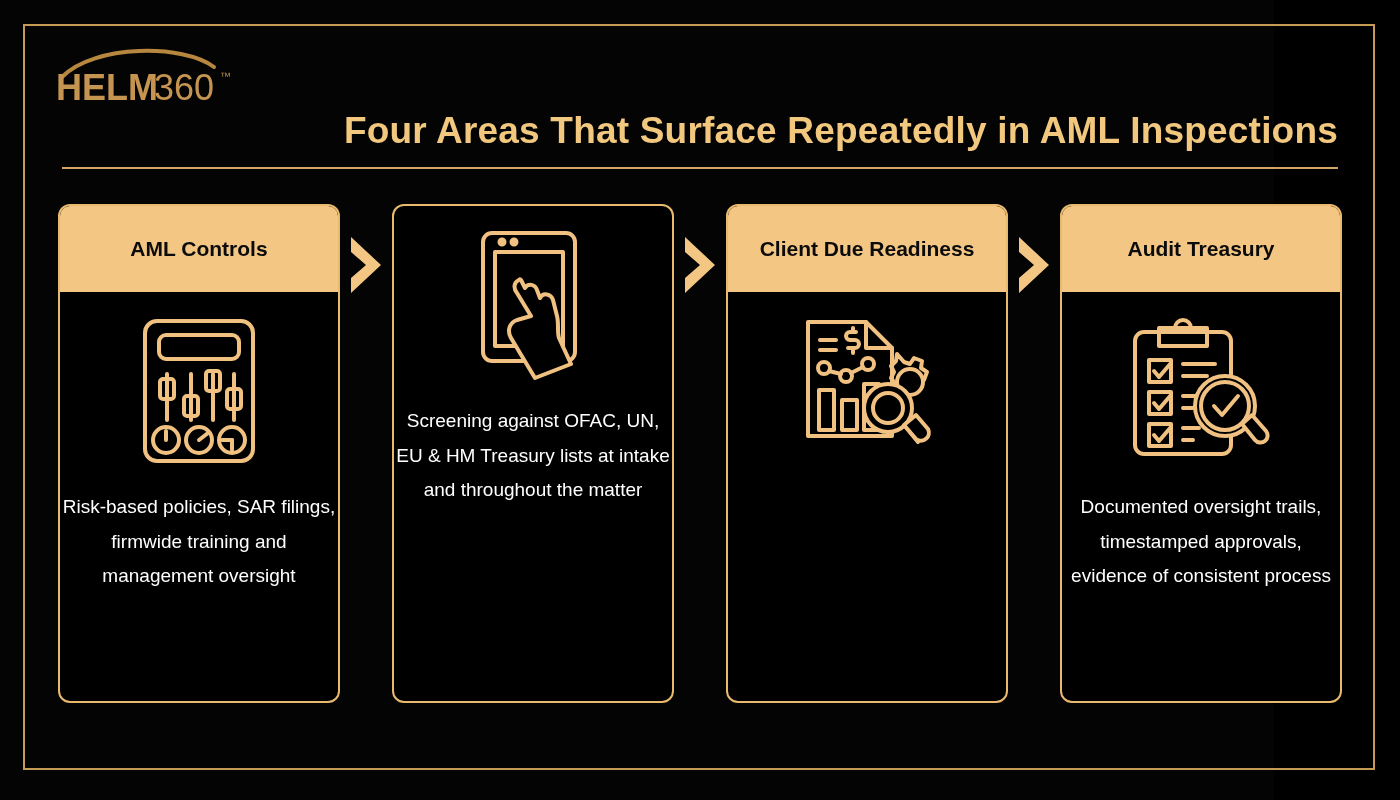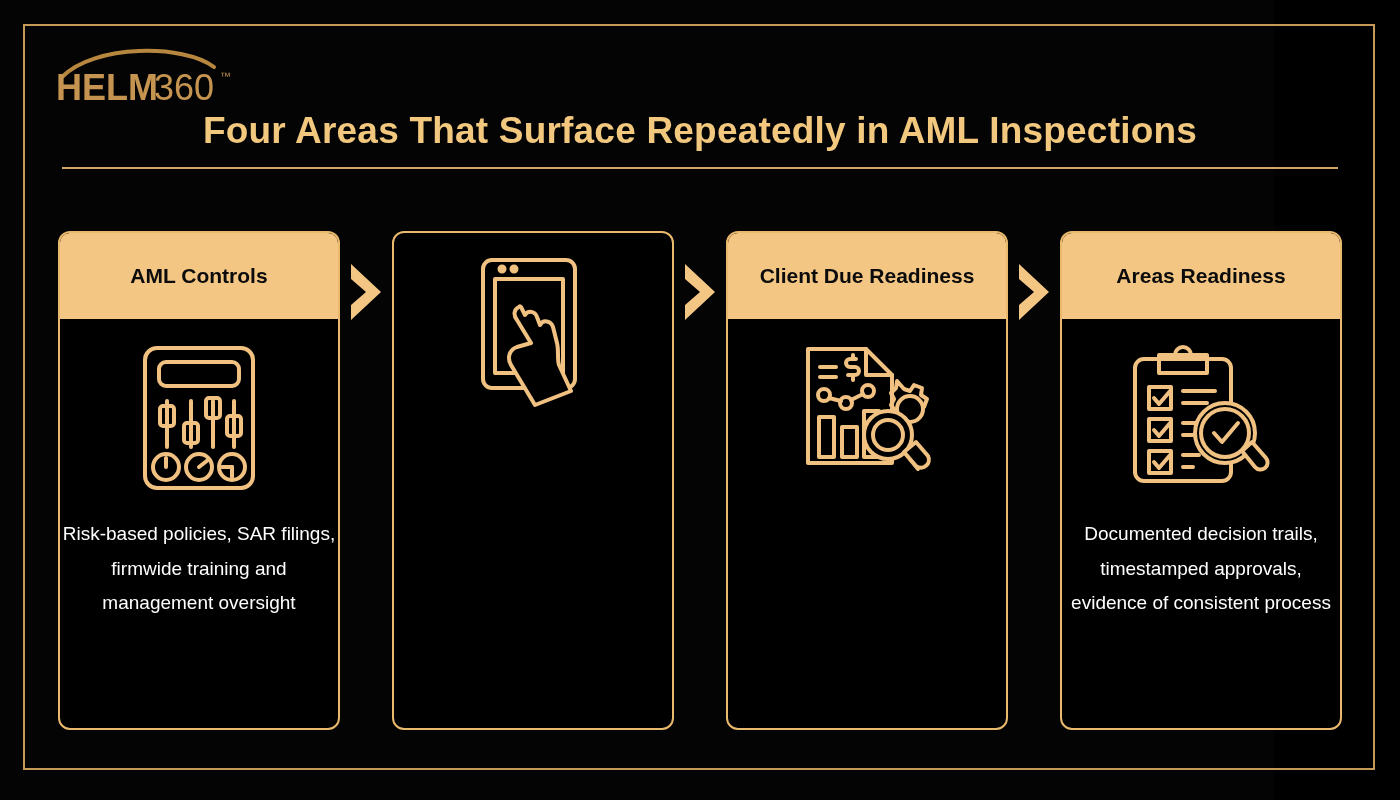--- a/index.html
+++ b/index.html
@@ -38,42 +38,42 @@
     height: 62px;
   }
   .logo svg { display: block; }
 
   
   .title-wrap {
     position: absolute;
     left: 62px;
     top: 110px;
     width: 1276px;
-    text-align: center;
+    text-align: right;
   }
   .title {
     font-size: 37px;
     font-weight: 700;
     color: #f2c77e;
     letter-spacing: 0.2px;
     line-height: 1.15;
     white-space: nowrap;
   }
   .title-rule {
     margin-top: 14px;
     height: 2px;
     background: #d3a763;
     width: 100%;
   }
 
   
   .cards {
     position: absolute;
     left: 58px;
-    top: 231px;
+    top: 204px;
     width: 1284px;
     height: 499px;
     display: flex;
     justify-content: space-between;
     align-items: flex-start;
   }
   .card {
     position: relative;
     width: 282px;
     height: 499px;
@@ -188,20 +188,21 @@
       <div class="card-icon">
         <svg width="120" height="155" viewBox="0 0 120 155" fill="none" stroke="#f0c181" stroke-width="4" stroke-linecap="round" stroke-linejoin="round">
           <rect x="10" y="5" width="92" height="128" rx="9"></rect>
           <rect x="22" y="24" width="68" height="94"></rect>
           <circle cx="29" cy="14" r="2.5" fill="#f0c181"></circle>
           <circle cx="41" cy="14" r="2.5" fill="#f0c181"></circle>
           <line x1="50" y1="126" x2="62" y2="126"></line>
           <path d="M46 52 C41 54, 40 60, 44 65 L58 88 L44 92 C36 95, 34 103, 38 110 L50 130 L62 150 L98 136 L86 110 C84 104, 86 96, 84 88 L80 72 C78 66, 70 64, 67 70 L64 62 C62 56, 55 55, 52 60 L49 54 C48 51, 47 51, 46 52 Z" fill="#000000"></path>
         </svg>
       </div>
+      <div class="card-body">Screening against OFAC, UN, EU &amp; HM Treasury lists at intake and throughout the matter</div>
     </div>
 
     <div class="chev">
       <svg width="36" height="62" viewBox="0 0 36 62">
         <path d="M3 3 L33 31 L3 59 L3 44 L18 31 L3 18 Z" fill="#f3c684"></path>
       </svg>
     </div>
 
     <div class="card">
       <div class="card-header">Client Due Readiness</div>
@@ -232,21 +233,21 @@
       </div>
     </div>
 
     <div class="chev">
       <svg width="36" height="62" viewBox="0 0 36 62">
         <path d="M3 3 L33 31 L3 59 L3 44 L18 31 L3 18 Z" fill="#f3c684"></path>
       </svg>
     </div>
 
     <div class="card">
-      <div class="card-header">Areas Readiness</div>
+      <div class="card-header">Audit Treasury</div>
       <div class="card-icon">
         <svg width="145" height="150" viewBox="0 0 145 150" fill="none" stroke="#f0c181" stroke-width="4" stroke-linecap="round" stroke-linejoin="round">
           <rect x="6" y="16" width="96" height="122" rx="9"></rect>
           <path d="M30 12 h48 v18 h-48 z"></path>
           <path d="M46 12 a8 8 0 0 1 16 0"></path>
           <rect x="20" y="44" width="22" height="22"></rect>
           <path d="M25 55 l5 6 l12 -14"></path>
           <line x1="54" y1="48" x2="86" y2="48"></line>
           <line x1="54" y1="60" x2="78" y2="60"></line>
           <rect x="20" y="76" width="22" height="22"></rect>
@@ -256,17 +257,17 @@
           <rect x="20" y="108" width="22" height="22"></rect>
           <path d="M25 119 l5 6 l12 -14"></path>
           <line x1="54" y1="112" x2="70" y2="112"></line>
           <line x1="54" y1="124" x2="64" y2="124"></line>
           <circle cx="96" cy="90" r="30" fill="#000000"></circle>
           <circle cx="96" cy="90" r="24"></circle>
           <path d="M85 90 l8 9 l16 -19"></path>
           <path d="M113 108 l10 -9 l14 16 a7 7 0 0 1 -11 9 z" fill="#000000"></path>
         </svg>
       </div>
-      <div class="card-body">Documented decision trails, timestamped approvals, evidence of consistent process</div>
+      <div class="card-body">Documented oversight trails, timestamped approvals, evidence of consistent process</div>
     </div>
 
   </div>
 </div>
 
 </body></html>

